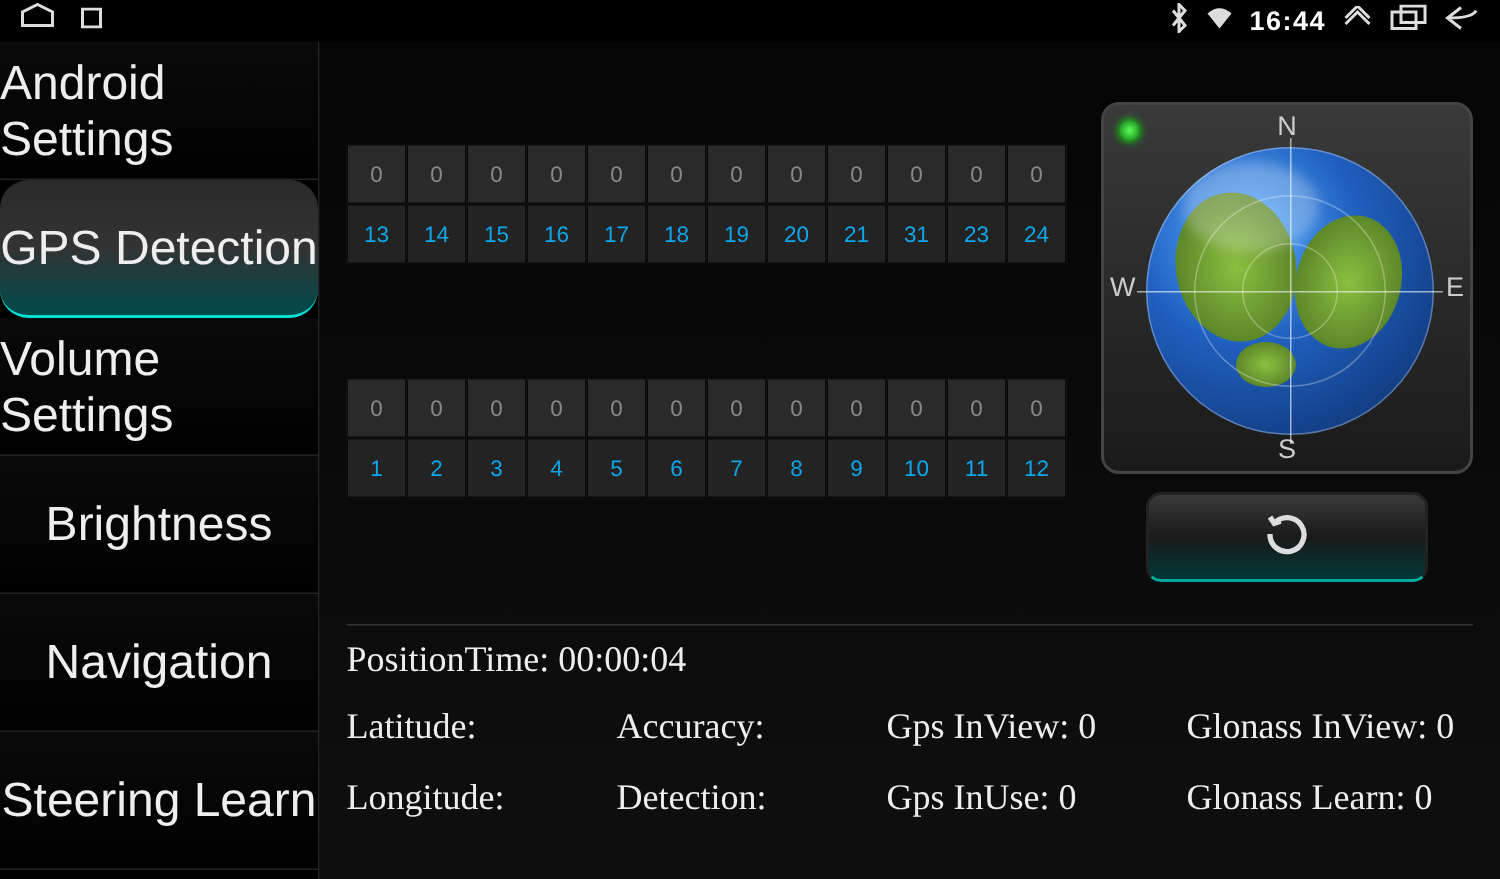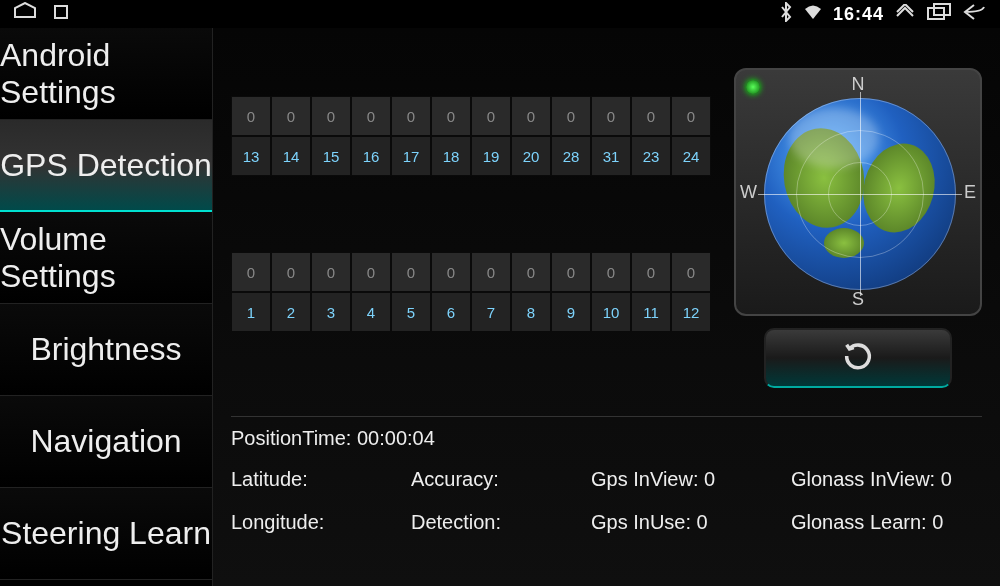--- a/index.html
+++ b/index.html
@@ -5,30 +5,30 @@
 * { margin: 0; padding: 0; box-sizing: border-box; }
 body { width: 1000px; height: 586px; background: #000; font-family: Arial, sans-serif; color: #fff; overflow: hidden; }
 
 .status-bar { height: 28px; background: #000; display: flex; align-items: center; padding: 0 12px; }
 .status-left { display: flex; gap: 16px; align-items: center; }
 .status-right { margin-left: auto; display: flex; gap: 10px; align-items: center; font-size: 18px; }
 .status-time { font-weight: bold; letter-spacing: 1px; }
 
 .sidebar { width: 212px; float: left; height: 558px; background: #000; }
 .sidebar-item { height: 92px; display: flex; align-items: center; justify-content: center; font-size: 32px; color: #eee; border-bottom: 1px solid #222; cursor: pointer; background: linear-gradient(#0a0a0a, #000); }
-.sidebar-item.active { background: linear-gradient(#2a2a2a, #333 50%, #004a4a 100%); border-bottom: 2px solid #00e0d0; }
+.sidebar-item.active { background: linear-gradient(#2a2a2a, #333 50%, #004a4a 100%); border-bottom: 2px solid #00e0d0; border-radius: 19px; }
 
 .main { margin-left: 212px; height: 558px; position: relative; background: linear-gradient(#050505, #0f0f0f); border-left: 1px solid #222; }
 
 .signal-grid { position: absolute; left: 18px; }
 .signal-grid.top { top: 68px; }
 .signal-grid.bottom { top: 224px; }
 .signal-row { display: flex; }
 .sig-cell { width: 40px; height: 40px; background: #2a2a2a; border: 1px solid #0a0a0a; display: flex; align-items: center; justify-content: center; font-size: 15px; color: #888; }
-.sig-cell.label { background: #232323; color: #7dd3fc; }
+.sig-cell.label { background: #232323; color: #0ea5e9; }
 
 .compass { position: absolute; right: 18px; top: 40px; width: 248px; height: 248px; background: linear-gradient(#3a3a3a, #1a1a1a); border: 2px solid #444; border-radius: 12px; }
 .compass-dir { position: absolute; color: #ccc; font-size: 18px; }
 .dir-n { top: 4px; left: 50%; transform: translateX(-50%); }
 .dir-s { bottom: 4px; left: 50%; transform: translateX(-50%); }
 .dir-w { left: 4px; top: 50%; transform: translateY(-50%); }
 .dir-e { right: 4px; top: 50%; transform: translateY(-50%); }
 .compass-led { position: absolute; top: 10px; left: 10px; width: 14px; height: 14px; border-radius: 50%; background: radial-gradient(#5aff5a, #0a6a0a); box-shadow: 0 0 6px #0f0; }
 .globe { position: absolute; top: 28px; left: 28px; width: 192px; height: 192px; border-radius: 50%; background: radial-gradient(circle at 35% 30%, #5ab0ff 0%, #2060c0 40%, #0a2a60 100%); overflow: hidden; }
 .land { position: absolute; background: radial-gradient(#8ac040, #4a7020); border-radius: 50%; }
@@ -42,21 +42,21 @@
 .crosshair::after { top: 50%; left: -6px; right: -6px; height: 1px; }
 .ring { position: absolute; border: 1px solid rgba(255,255,255,0.3); border-radius: 50%; }
 .ring1 { top: 28px; left: 28px; width: 192px; height: 192px; }
 .ring2 { top: 60px; left: 60px; width: 128px; height: 128px; }
 .ring3 { top: 92px; left: 92px; width: 64px; height: 64px; }
 
 .refresh-btn { position: absolute; right: 48px; top: 300px; width: 188px; height: 60px; background: linear-gradient(#3a3a3a, #1a1a1a 50%, #003838 100%); border: 2px solid #222; border-radius: 10px; display: flex; align-items: center; justify-content: center; cursor: pointer; border-bottom: 2px solid #00aaa0; }
 .refresh-icon svg { width: 34px; height: 34px; stroke: #ddd; fill: none; stroke-width: 2.5; }
 
 .info-panel { position: absolute; left: 18px; right: 18px; top: 388px; border-top: 1px solid #333; padding-top: 10px; }
-.info-row { display: flex; margin-bottom: 20px; font-size: 20px; color: #eee; }
+.info-row { display: flex; margin-bottom: 20px; font-size: 24px; color: #eee; font-family: Liberation Serif, serif; }
 .info-row.first { margin-bottom: 18px; }
 .info-cell { flex: 1; }
 .info-cell.c1 { flex: 0 0 180px; }
 .info-cell.c2 { flex: 0 0 180px; }
 .info-cell.c3 { flex: 0 0 200px; }
 .info-cell.c4 { flex: 1; }
 </style>
 </head>
 <body>
 
@@ -130,21 +130,21 @@
       </div>
     <div class="signal-row" id="sig-top-labels">
         <div class="sig-cell label">13</div>
         <div class="sig-cell label">14</div>
         <div class="sig-cell label">15</div>
         <div class="sig-cell label">16</div>
         <div class="sig-cell label">17</div>
         <div class="sig-cell label">18</div>
         <div class="sig-cell label">19</div>
         <div class="sig-cell label">20</div>
-        <div class="sig-cell label">28</div>
+        <div class="sig-cell label">21</div>
         <div class="sig-cell label">31</div>
         <div class="sig-cell label">23</div>
         <div class="sig-cell label">24</div>
       </div>
   </div>
 
   <div class="signal-grid bottom">
     <div class="signal-row" id="sig-bot-vals">
         <div class="sig-cell">0</div>
         <div class="sig-cell">0</div>

